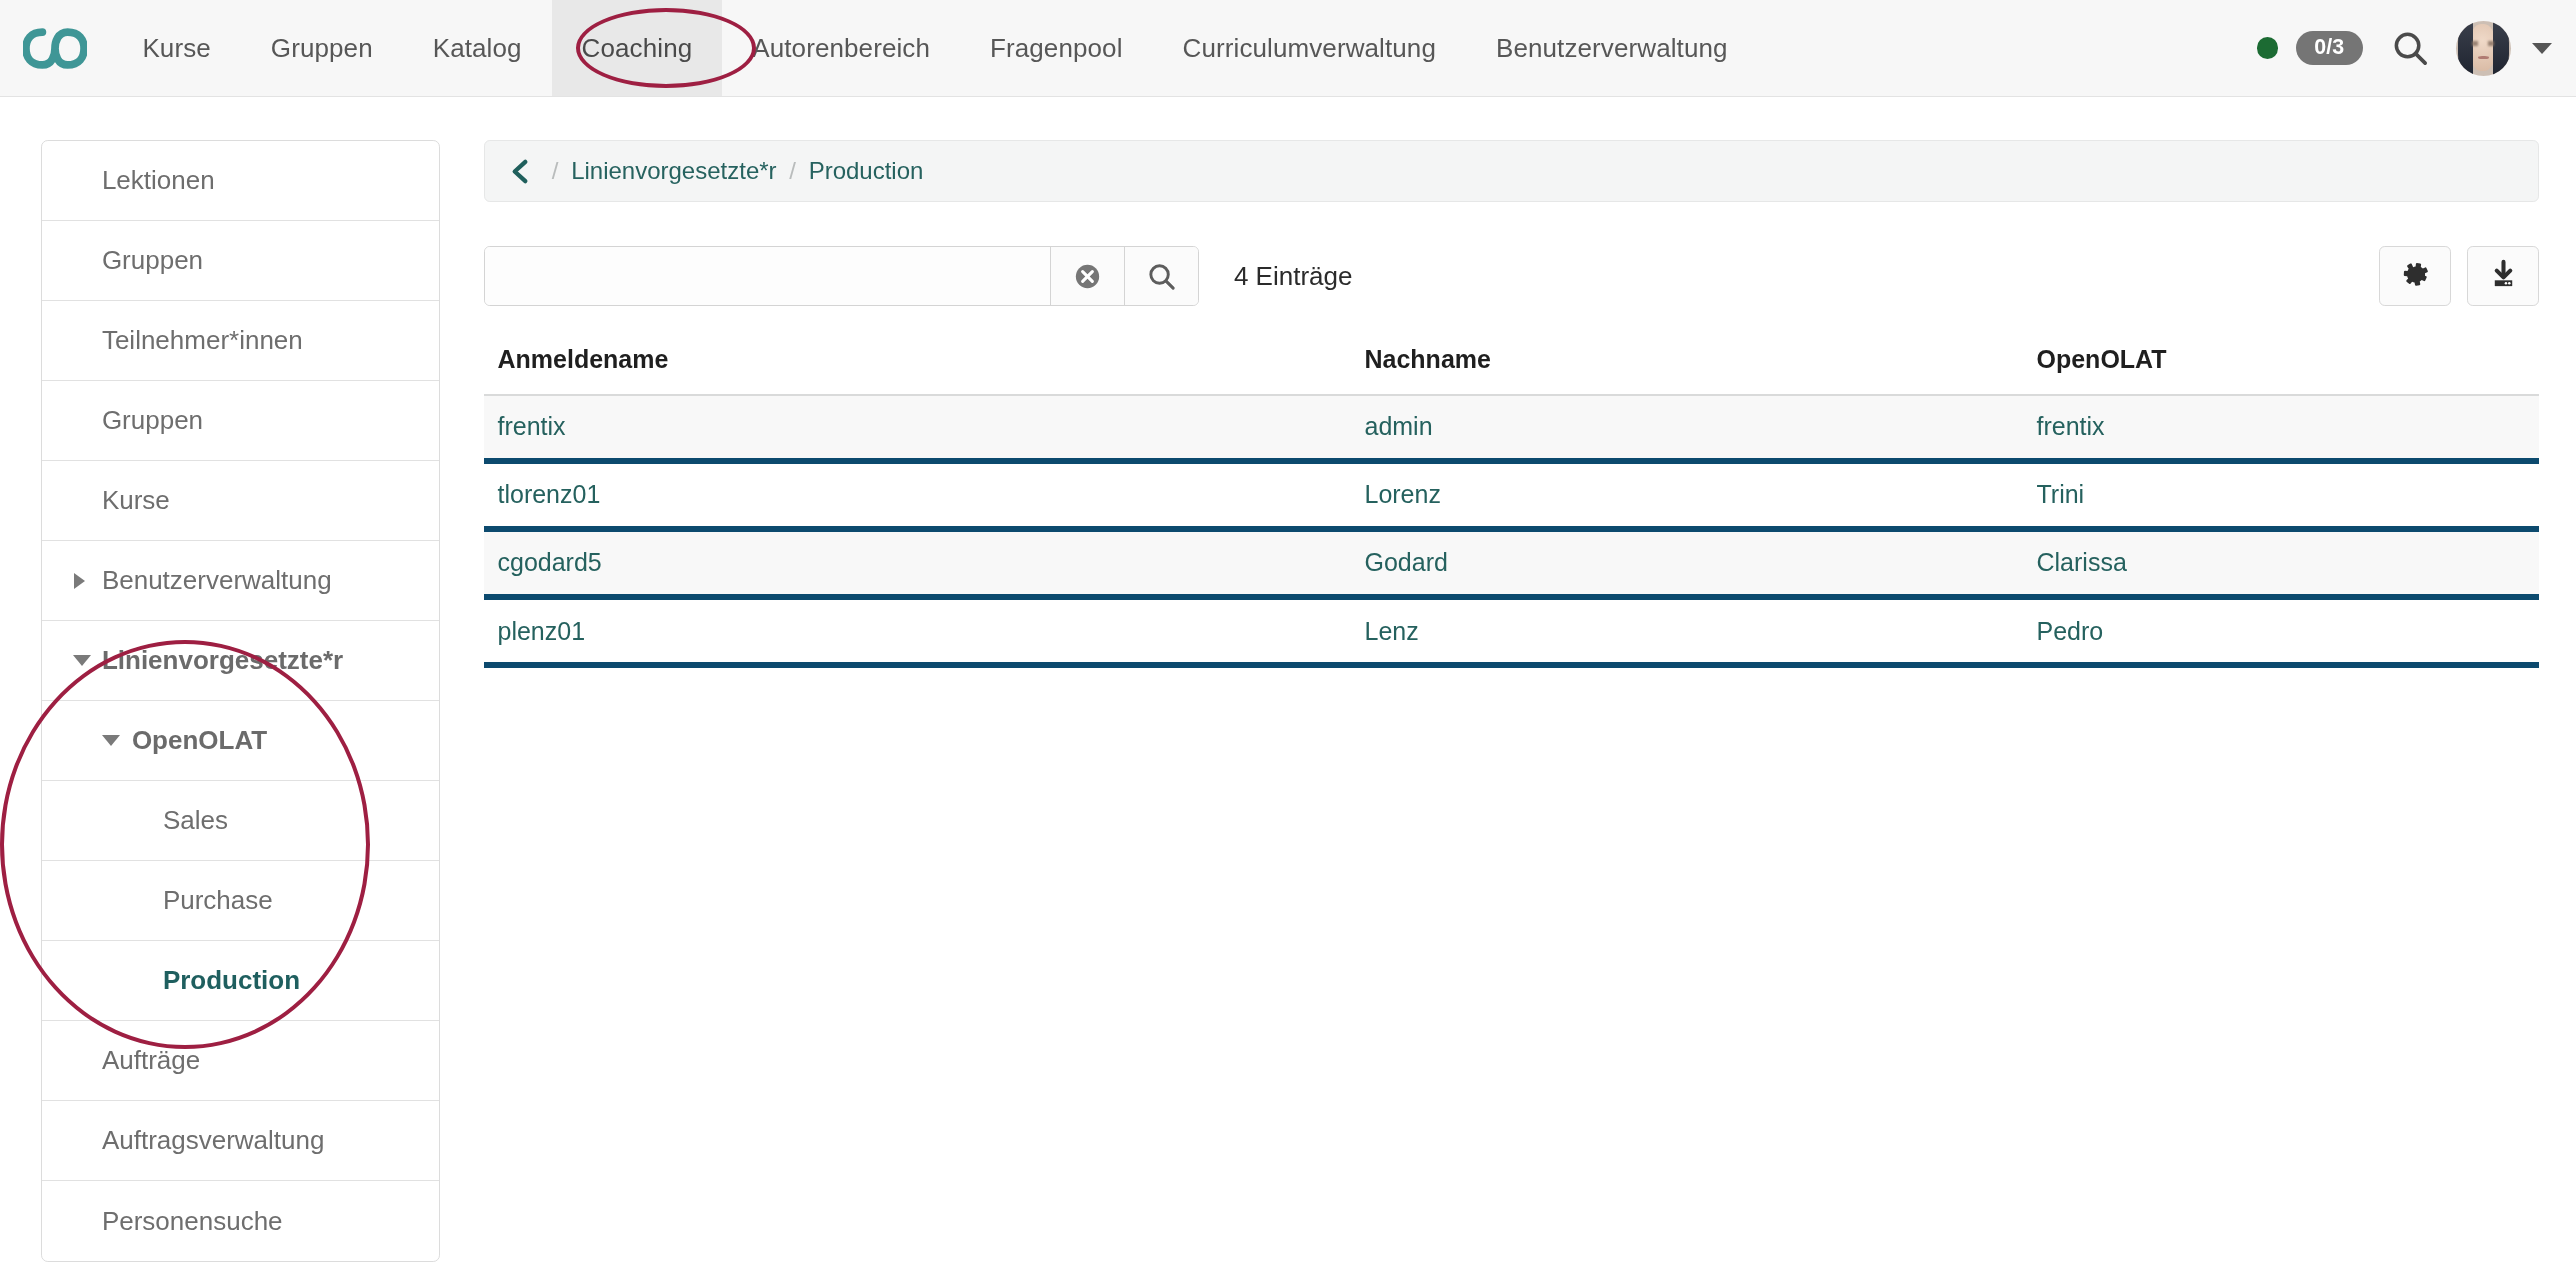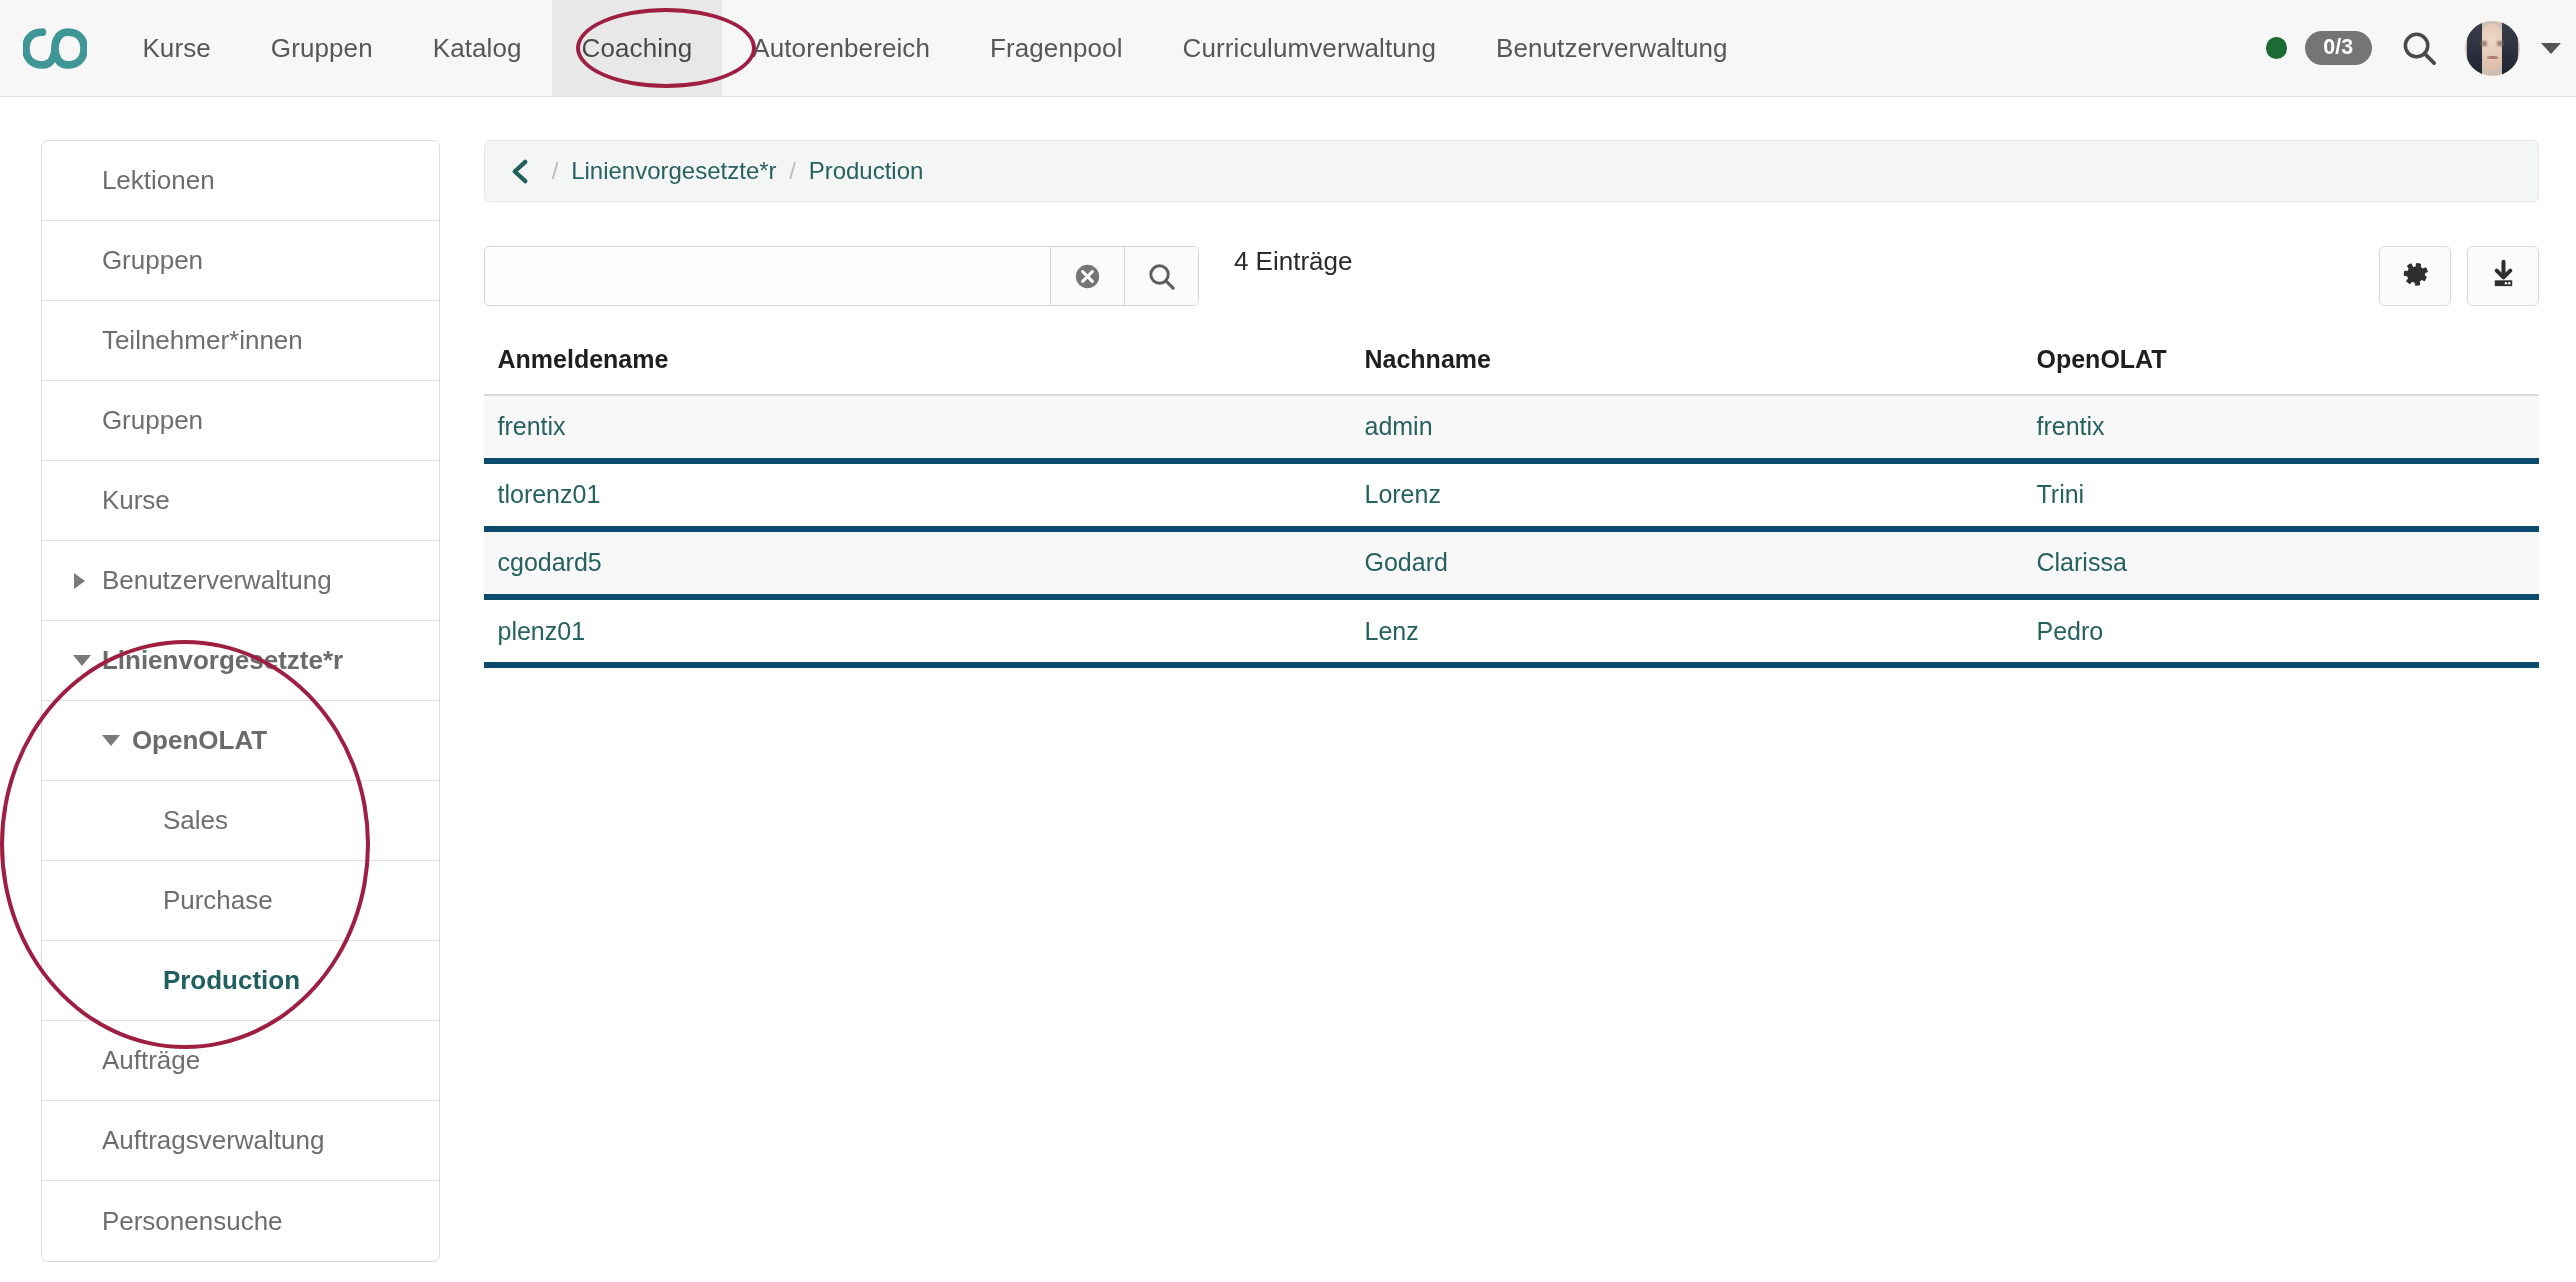--- a/index.html
+++ b/index.html
@@ -46,21 +46,21 @@
   }
   .nav-item.active {
     background: #e8e8e8;
     color: #4a4a4a;
   }
 
   .nav-right {
     margin-left: auto;
     display: flex;
     align-items: center;
-    padding-right: 15px;
+    padding-right: 24px;
     gap: 0;
   }
 
   .status-dot {
     width: 21.4px; height: 21.4px;
     border-radius: 50%;
     background: #1c6b33;
     margin-right: 17.5px;
   }
 
@@ -212,21 +212,21 @@
     padding: 0 23.4px;
     font-size: 24px;
     gap: 0;
   }
   .bc-back { display: flex; align-items: center; padding-right: 5.8px; }
   .bc-sep { color: #b9bcbc; padding: 0 12.7px; }
   .bc-link { color: #26625f; }
 
   .toolbar {
     display: flex;
-    align-items: flex-start;
+    align-items: center;
     margin-top: 44px;
   }
 
   .search-group {
     display: flex;
     align-items: stretch;
     height: 60px;
     border: 1px solid #d4d4d4;
     border-radius: 5.8px;
     overflow: hidden;

